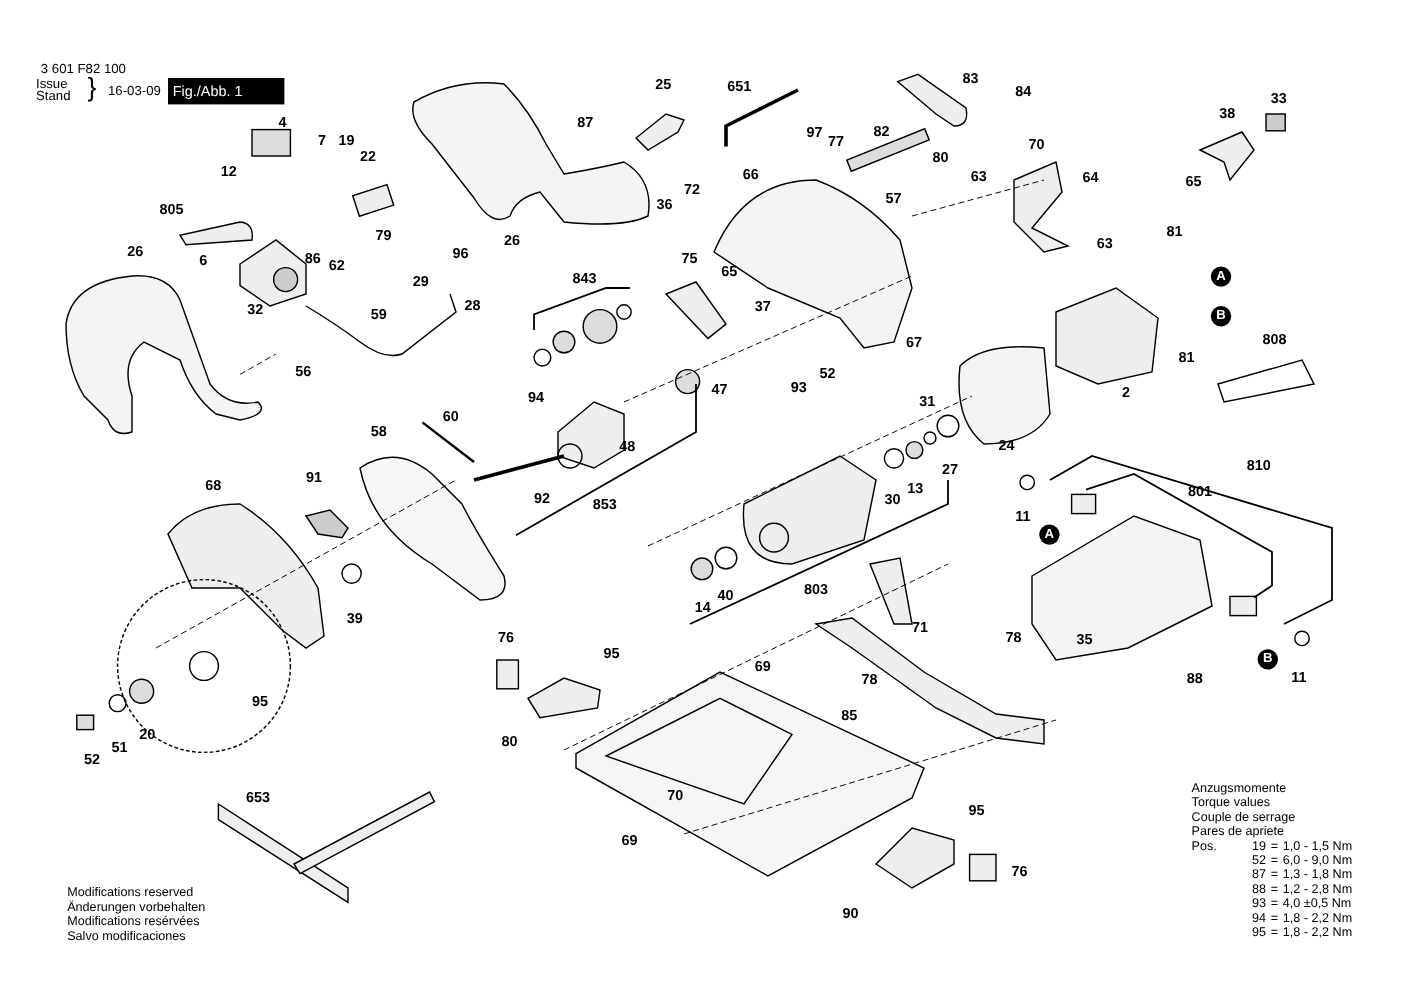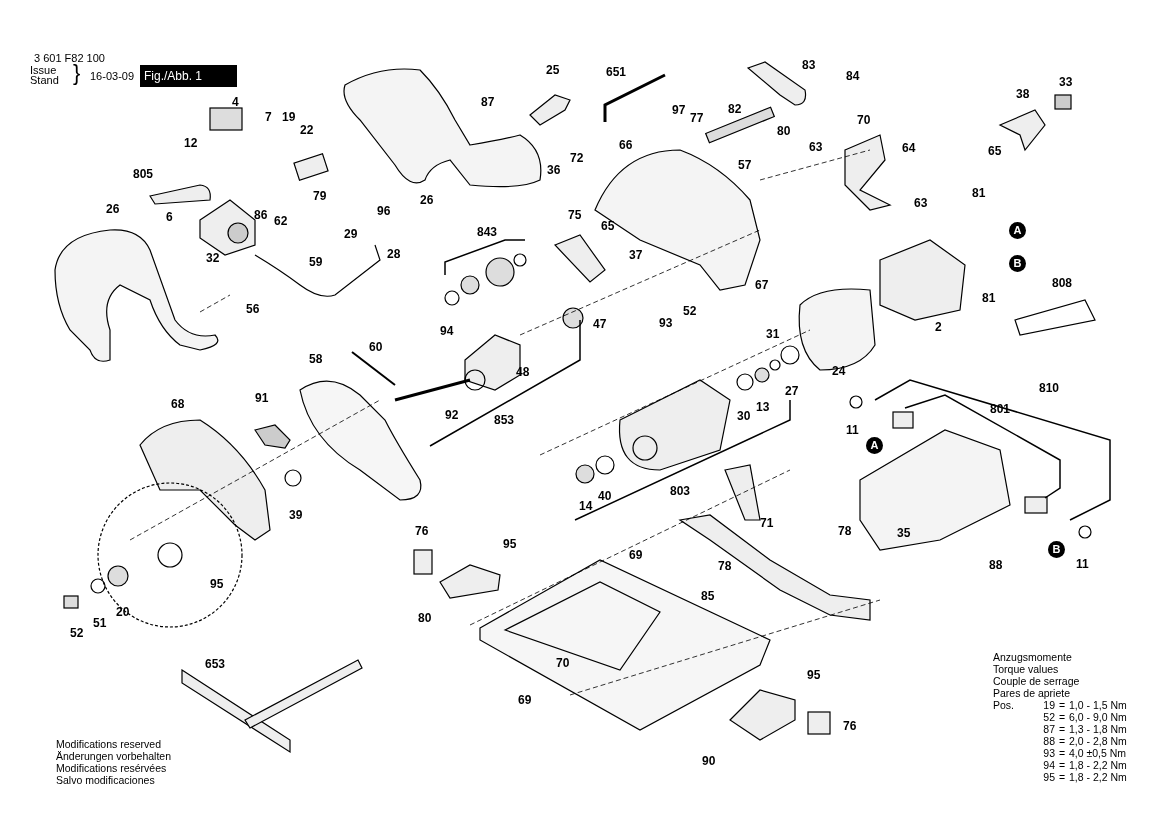--- a/index.html
+++ b/index.html
@@ -273,21 +273,21 @@
   <div class="row">
       <span class="pos"></span>
       <span class="num">87</span>
       <span class="eq">=</span>
       <span>1,3 - 1,8 Nm</span>
     </div>
   <div class="row">
       <span class="pos"></span>
       <span class="num">88</span>
       <span class="eq">=</span>
-      <span>2,0 - 2,8 Nm</span>
+      <span>1,2 - 2,8 Nm</span>
     </div>
   <div class="row">
       <span class="pos"></span>
       <span class="num">93</span>
       <span class="eq">=</span>
       <span>4,0 ±0,5 Nm</span>
     </div>
   <div class="row">
       <span class="pos"></span>
       <span class="num">94</span>

